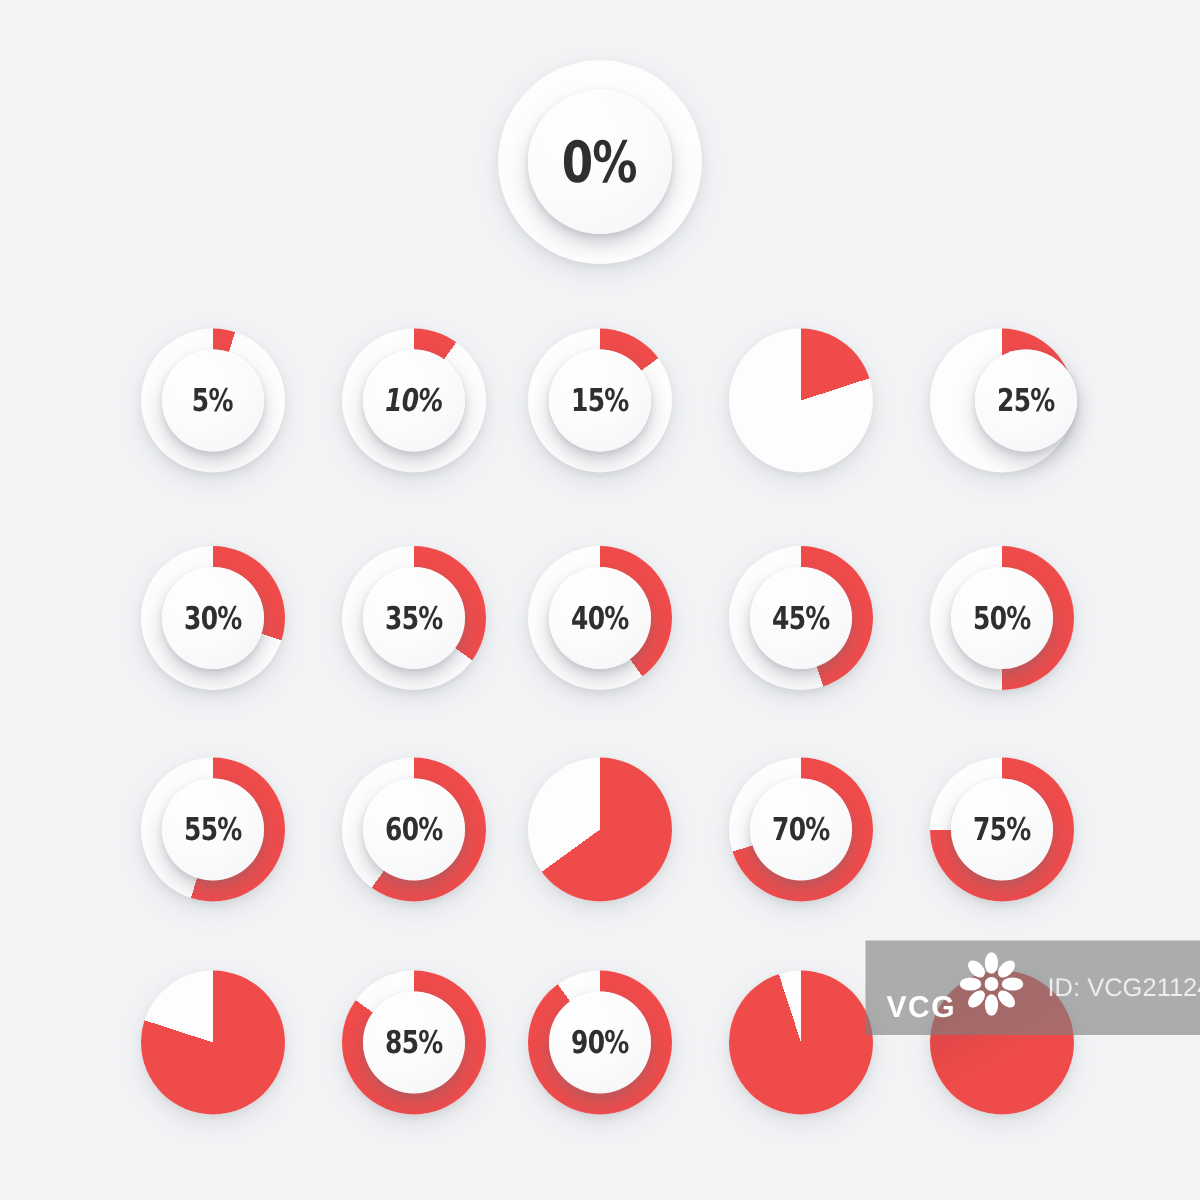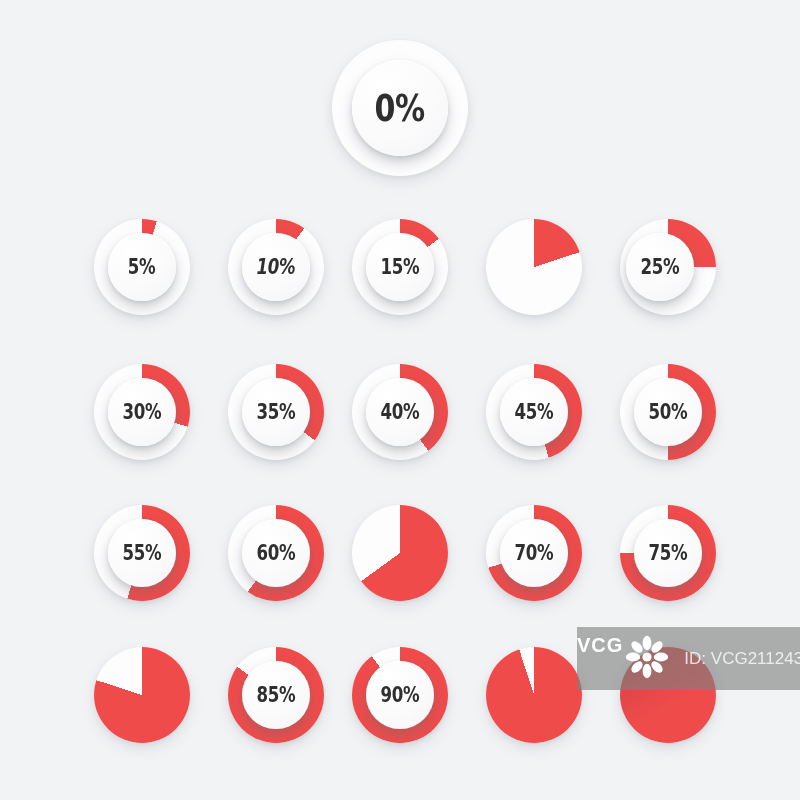--- a/index.html
+++ b/index.html
@@ -77,21 +77,22 @@
   
   #watermark {
     position: absolute;
     background: rgba(128,128,128,0.62);
     display: flex;
     align-items: center;
     pointer-events: none;
   }
   #watermark .wm-logo {
     display: flex;
-    align-items: flex-start;
+    align-items: flex-end;
+    margin-left: 14px;
   }
   #watermark .wm-word {
     color: #ffffff;
     font-family: "Liberation Sans", sans-serif;
     font-weight: 700;
     font-size: 20px;
     letter-spacing: 1px;
   }
   #watermark .wm-burst {
     margin-left: 1px;
@@ -137,21 +138,21 @@
           <span class="value" style="font-size: 21px;">15%</span>
         </div>
       </div>
       <div class="gauge" style="left: 534px; top: 267px; width: 96px; height: 96px;">
         <div class="plate"></div>
         <div class="arc" style="background: conic-gradient(rgb(239, 75, 75) 0deg, rgb(239, 75, 75) 72deg, rgba(0, 0, 0, 0) 72deg);"></div>
       </div>
       <div class="gauge" style="left: 668px; top: 267px; width: 96px; height: 96px;">
         <div class="plate"></div>
         <div class="arc" style="background: conic-gradient(rgb(239, 75, 75) 0deg, rgb(239, 75, 75) 90deg, rgba(0, 0, 0, 0) 90deg);"></div>
-        <div class="knob" style="width: 68px; height: 68px; left: 6px; top: 14px;">
+        <div class="knob" style="width: 68px; height: 68px; left: 30px; top: 14px;">
           <span class="value" style="font-size: 21px;">25%</span>
         </div>
       </div>
       <div class="gauge" style="left: 142px; top: 412px; width: 96px; height: 96px;">
         <div class="plate"></div>
         <div class="arc" style="background: conic-gradient(rgb(239, 75, 75) 0deg, rgb(239, 75, 75) 108deg, rgba(0, 0, 0, 0) 108deg);"></div>
         <div class="knob" style="width: 68px; height: 68px; left: 14px; top: 14px;">
           <span class="value" style="font-size: 21px;">30%</span>
         </div>
       </div>

